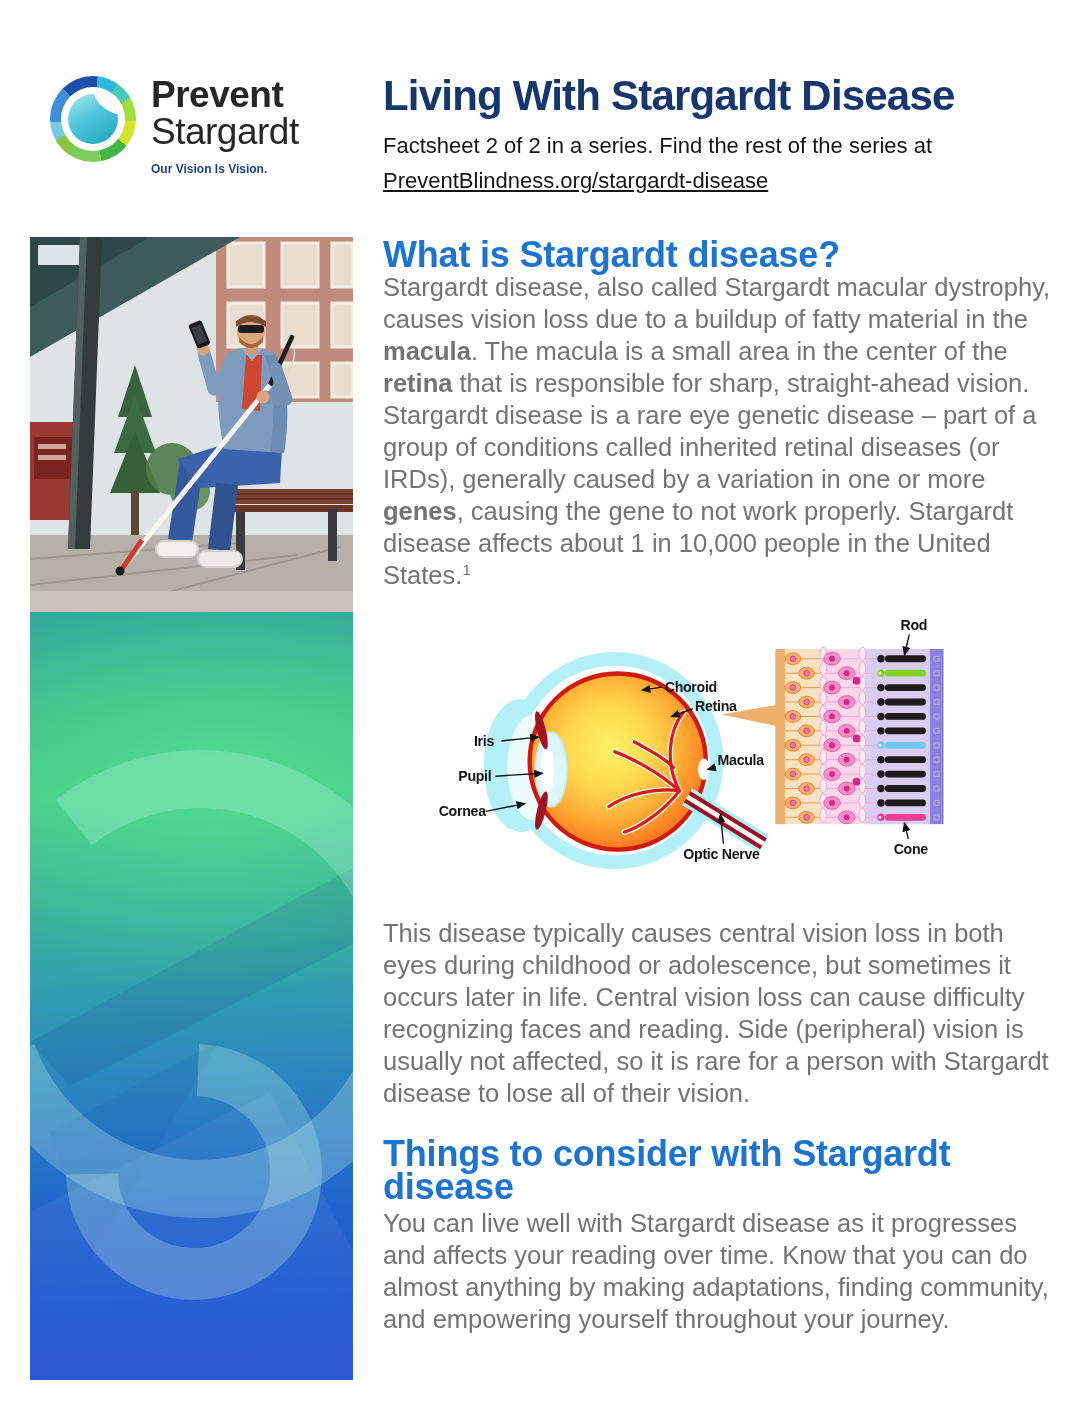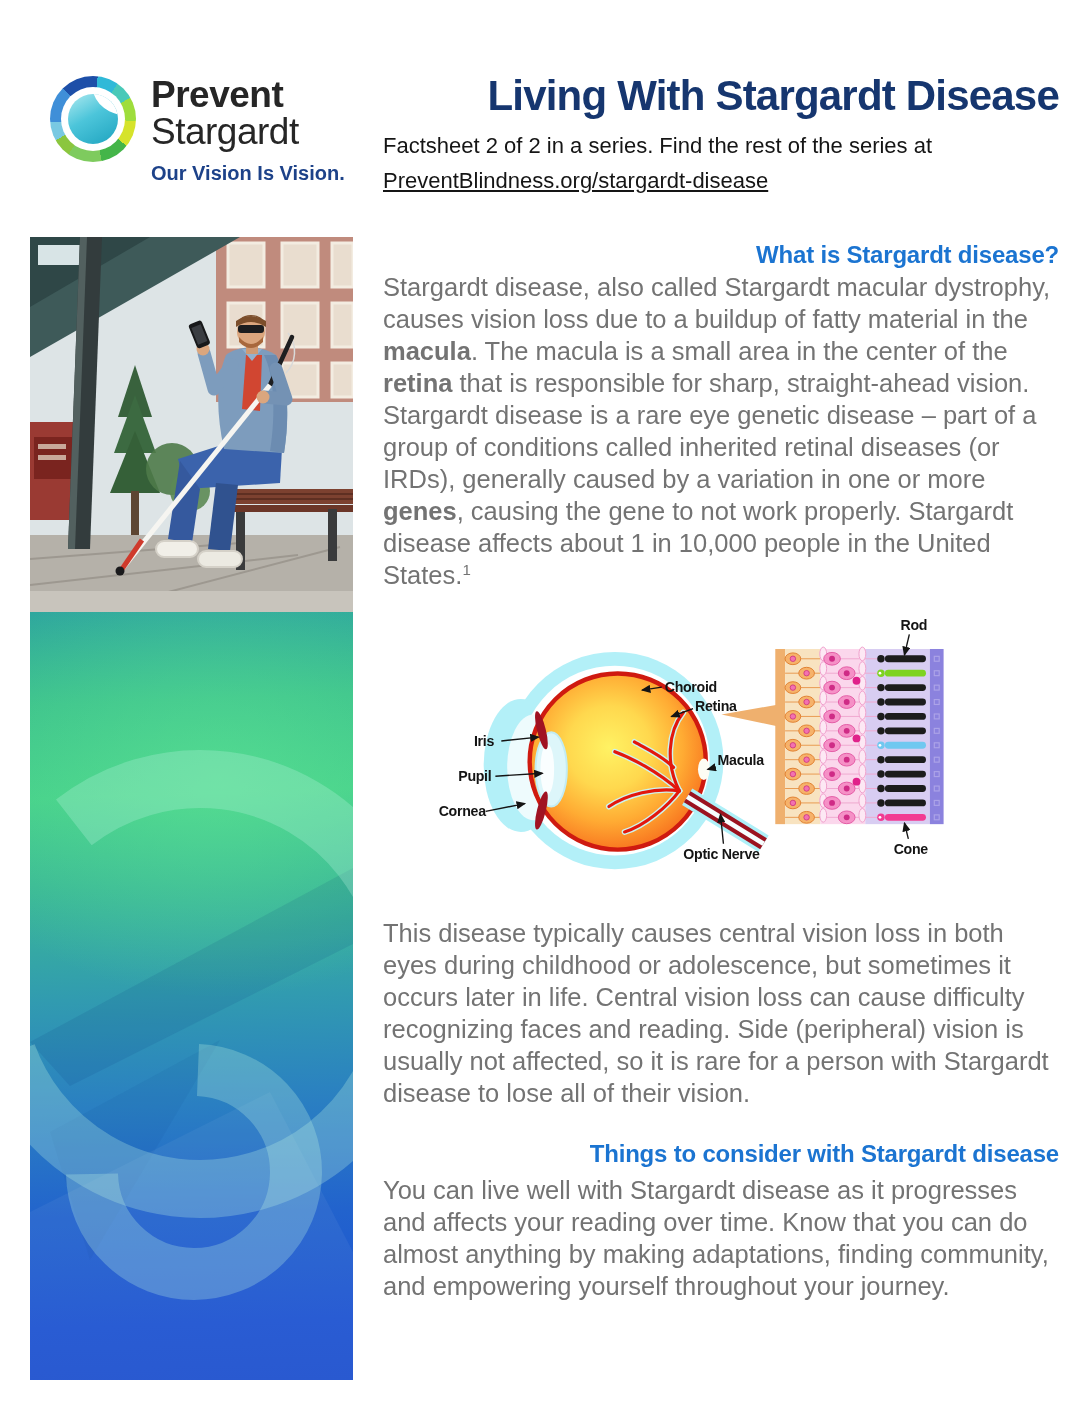--- a/index.html
+++ b/index.html
@@ -14,41 +14,41 @@
       #2fb9d8 42% 50%, #49c9b8 50% 57%, #9edd3c 57% 66%, #d6e32b 66% 76%,
       #44b549 76% 87%, #7ecb5e 87% 100%);}
   .logo-ring{position:absolute;inset:11px;border-radius:50%;background:#fff;}
   .logo-eye{position:absolute;inset:18px;border-radius:50%;overflow:hidden;
     background:linear-gradient(150deg,#aeeaf0 0%,#4cc5da 45%,#1ea3bf 100%);}
   .logo-glint{position:absolute;right:-7px;top:-9px;width:34px;height:28px;background:#fff;
     border-radius:0 0 0 95%;transform:rotate(8deg);}
   .logo-text{margin-left:15px;}
   .logo-word1{font-size:37px;font-weight:bold;color:#262626;line-height:37px;letter-spacing:-0.5px;}
   .logo-word2{font-size:37px;font-weight:normal;color:#262626;line-height:37px;letter-spacing:-0.5px;}
-  .logo-tag{font-size:20px;font-weight:bold;color:var(--tagline-navy);margin-top:12px;}
+  .logo-tag{font-size:12px;font-weight:bold;color:var(--tagline-navy);margin-top:12px;}
 
   .header-block{position:absolute;left:383px;top:72px;width:676px;}
   .h-title{font-size:42px;font-weight:bold;color:var(--title-navy);letter-spacing:-0.8px;
-    line-height:48px;white-space:nowrap;text-align:right;}
+    line-height:48px;white-space:nowrap;}
   .h-sub{font-size:22px;line-height:35px;color:#151515;margin-top:8px;}
   .h-sub .link{text-decoration:underline;color:#151515;}
 
   
   .left-col{position:absolute;left:30px;top:237px;width:323px;}
   .photo{width:323px;height:375px;display:block;}
   .brand-panel{position:relative;width:323px;height:768px;overflow:hidden;
     background:
       radial-gradient(ellipse 420px 320px at 58% 22%, rgba(96,230,150,0.55), rgba(96,230,150,0) 68%),
       linear-gradient(178deg,#2fa79e 0%,#3cc18c 12%,#45cf8a 24%,#3ab797 36%,
                       #319bb0 50%,#2a7fc2 64%,#2263cd 78%,#1e54d1 92%,#1e51ce 100%);}
   .brand-panel svg{position:absolute;inset:0;}
 
   .right-col{position:absolute;left:383px;top:238px;width:676px;}
-  .sec-h{font-size:24px;font-weight:bold;color:var(--heading-blue);line-height:33px;
-    letter-spacing:-0.2px;margin:0;text-align:right;}
+  .sec-h{font-size:36px;font-weight:bold;color:var(--heading-blue);line-height:33px;
+    letter-spacing:-0.2px;margin:0;}
   .body-p{font-size:25.5px;line-height:32px;color:#737373;margin:0;}
   .body-p b{font-weight:bold;}
   .body-p sup{font-size:15px;vertical-align:super;line-height:0;}
   .fig{margin:12px 0 16px 40px;width:548px;}
   .mt-gap{margin-top:28px;}
   .mt-small{margin-top:4px;}
 
   
   .dg-label{font-family:"Liberation Sans",sans-serif;font-size:14.5px;font-weight:bold;
     fill:#141414;letter-spacing:-0.3px;}

